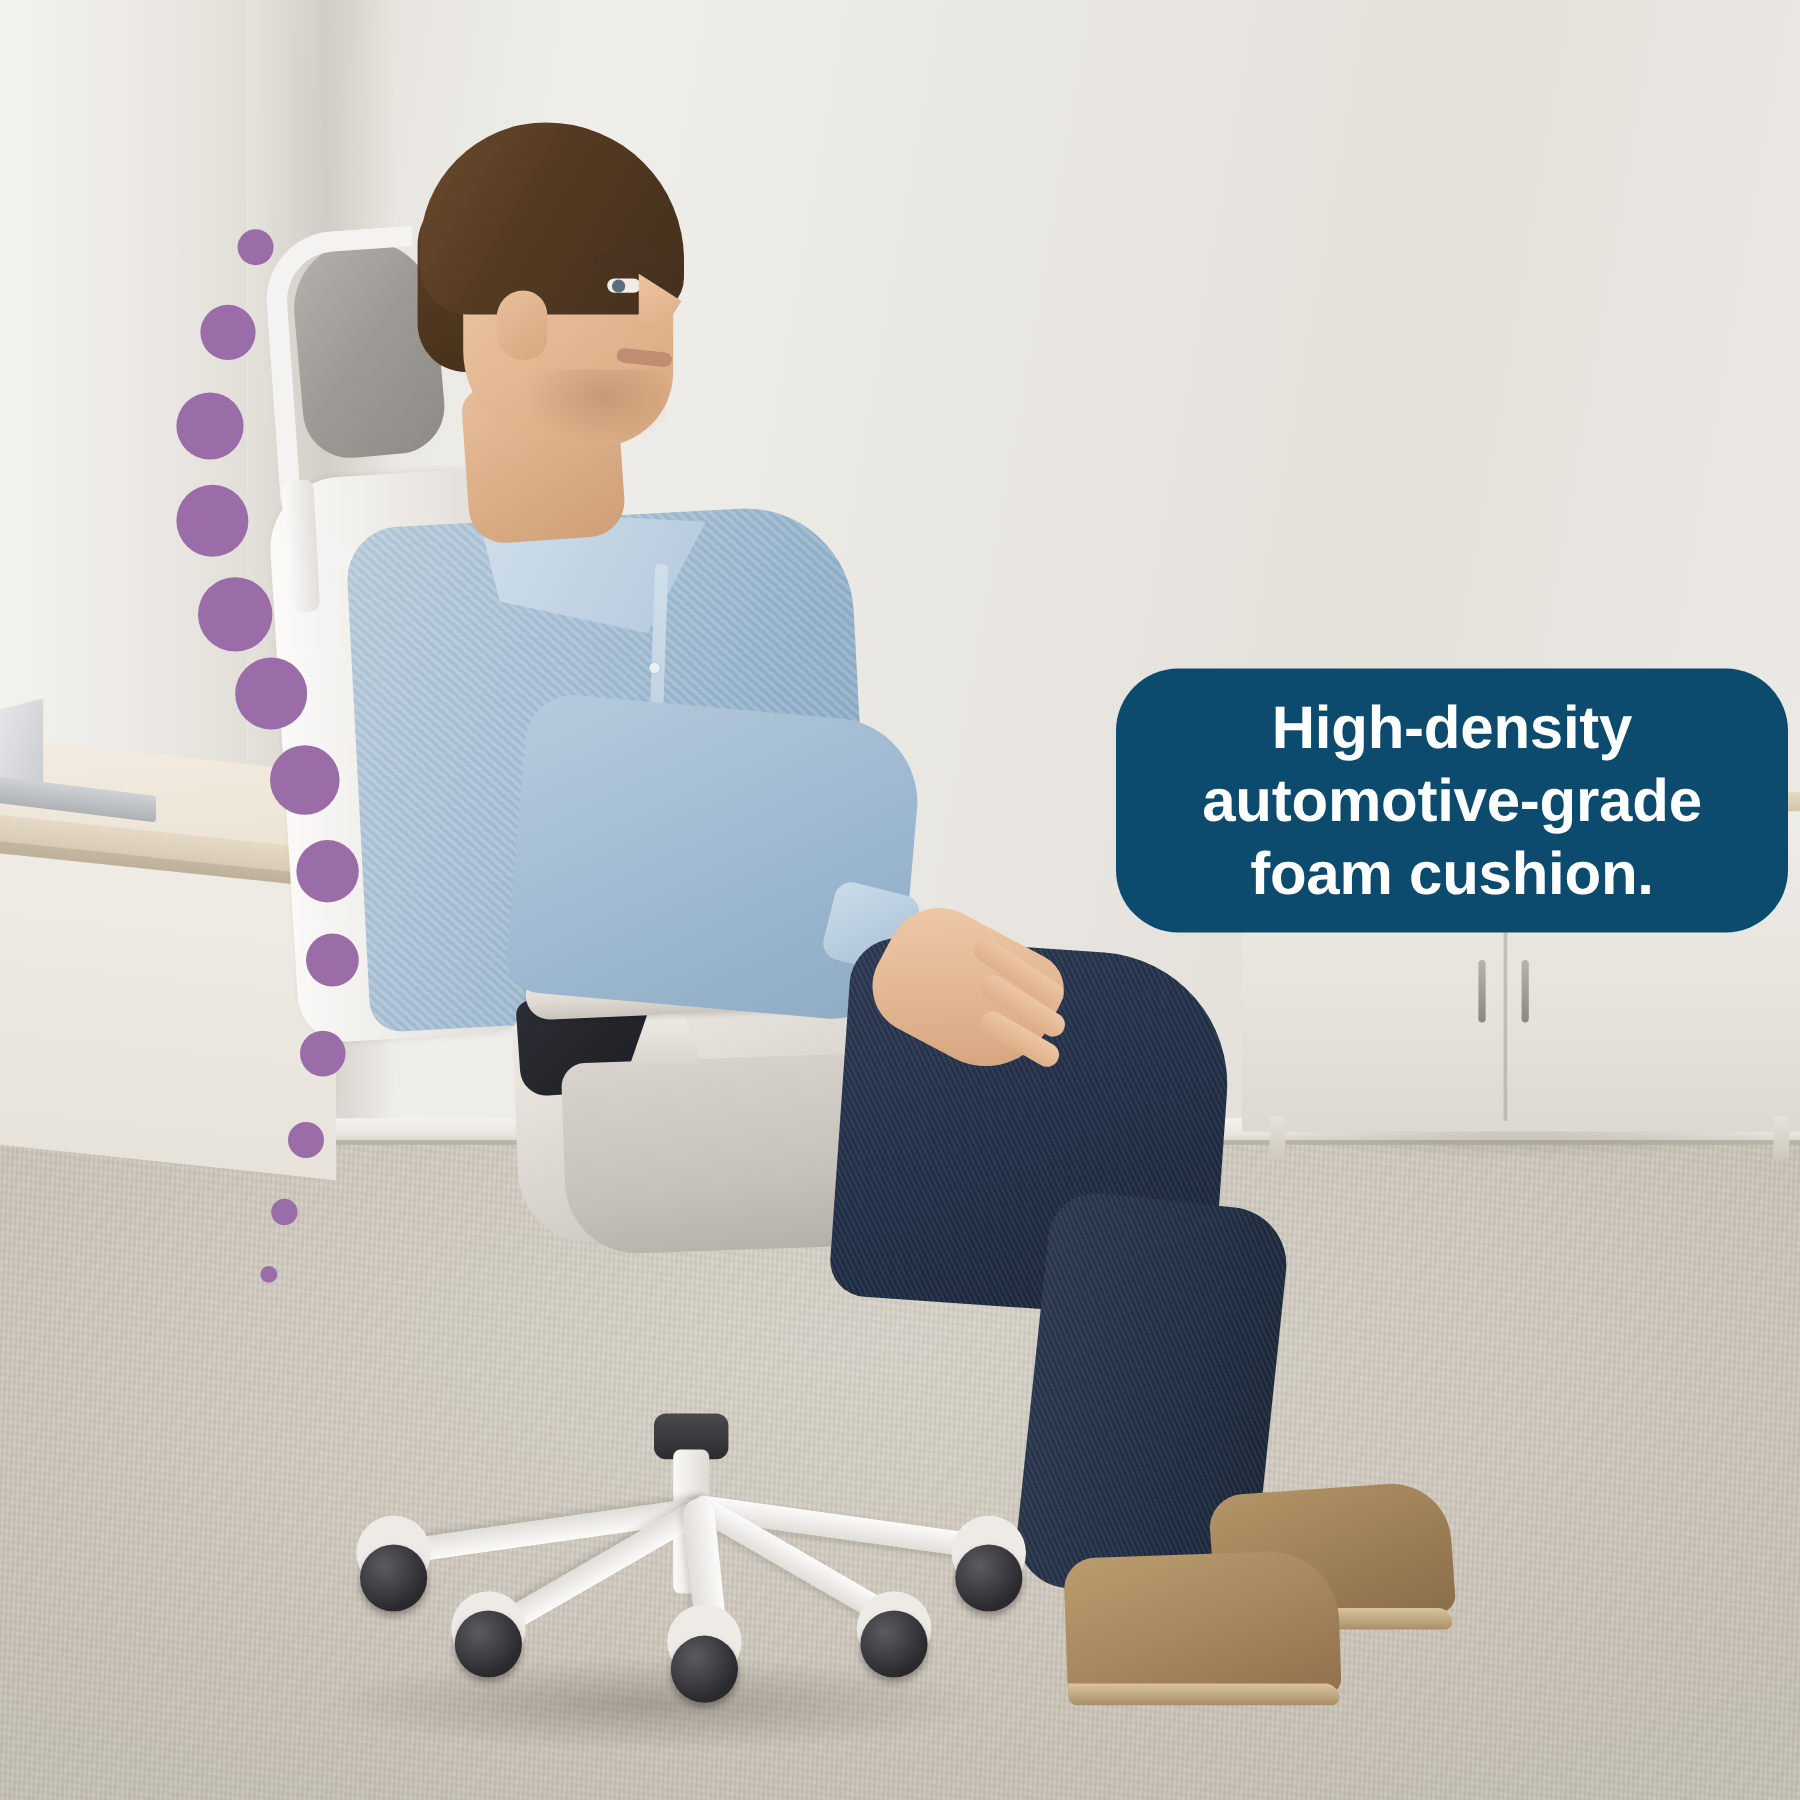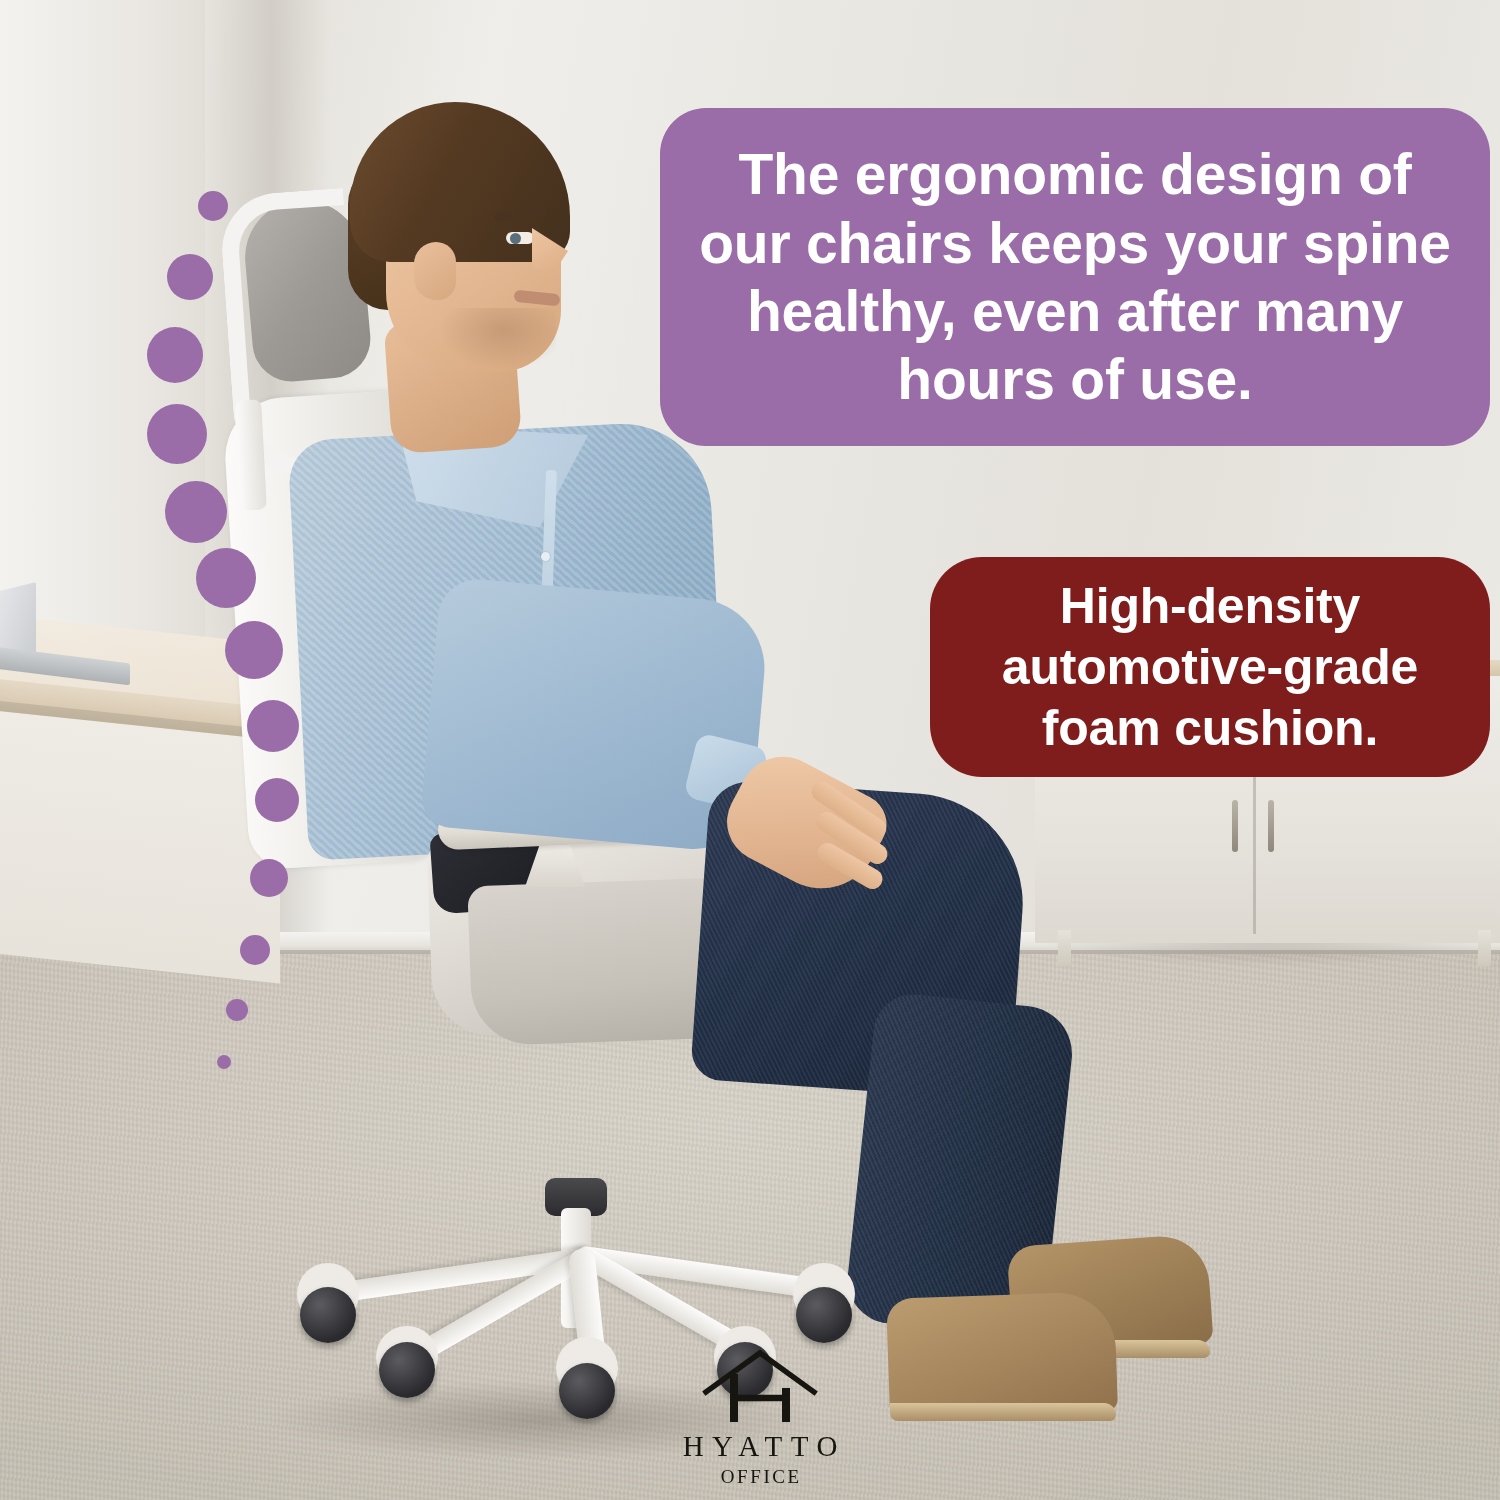--- a/index.html
+++ b/index.html
@@ -561,31 +561,18 @@
       <div class="spine-dot" style="left: 196px; top: 548px; width: 60px; height: 60px; background: rgb(154, 108, 168);"></div>
       <div class="spine-dot" style="left: 225px; top: 621px; width: 58px; height: 58px; background: rgb(154, 108, 168);"></div>
       <div class="spine-dot" style="left: 247px; top: 700px; width: 52px; height: 52px; background: rgb(154, 108, 168);"></div>
       <div class="spine-dot" style="left: 255px; top: 778px; width: 44px; height: 44px; background: rgb(154, 108, 168);"></div>
       <div class="spine-dot" style="left: 250px; top: 859px; width: 38px; height: 38px; background: rgb(154, 108, 168);"></div>
       <div class="spine-dot" style="left: 240px; top: 935px; width: 30px; height: 30px; background: rgb(154, 108, 168);"></div>
       <div class="spine-dot" style="left: 226px; top: 999px; width: 22px; height: 22px; background: rgb(154, 108, 168);"></div>
       <div class="spine-dot" style="left: 217px; top: 1055px; width: 14px; height: 14px; background: rgb(154, 108, 168);"></div>
     </div>
 
-  <div class="callout" id="callout-1" style="background: rgb(154, 108, 168);">The ergonomic design of our chairs keeps your spine healthy, even after many hours of use.</div>
-
-  <div class="callout" id="callout-2" style="background: #7f1d1d;">High-density automotive-grade foam cushion.</div>
-
-
-  <div id="brand-logo">
-    <div class="logo-mark">
-      <svg viewBox="0 0 120 78" width="120" height="78" aria-hidden="true">
-        <path d="M6 44 L60 5 L114 44" fill="none" stroke="#17150f" stroke-width="5.5" stroke-linecap="square"></path>
-        <path d="M34 26 L34 74" fill="none" stroke="#17150f" stroke-width="8"></path>
-        <path d="M86 40 L86 74" fill="none" stroke="#17150f" stroke-width="8"></path>
-        <path d="M34 50 L86 50" fill="none" stroke="#17150f" stroke-width="6.5"></path>
-      </svg>
-    </div>
-    <div class="logo-name">HYATTO</div>
-    <div class="logo-sub">OFFICE</div>
-  </div>
+
+  <div class="callout" id="callout-2" style="background: #0c4a6e;">High-density automotive-grade foam cushion.</div>
+
+
 
 </div>
 
 </body></html>

